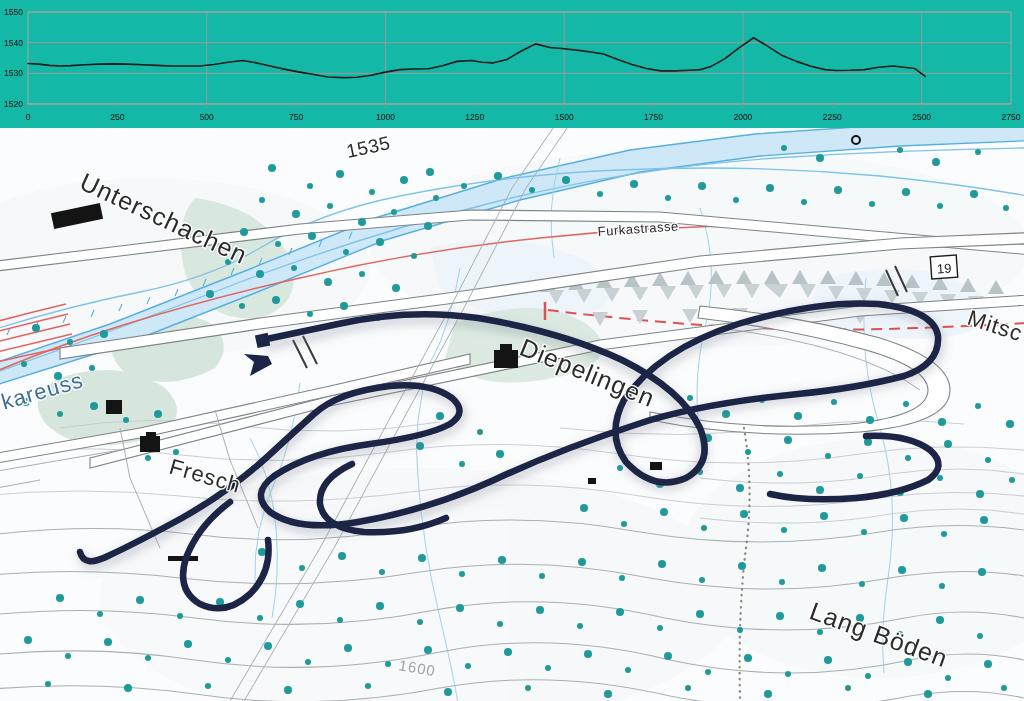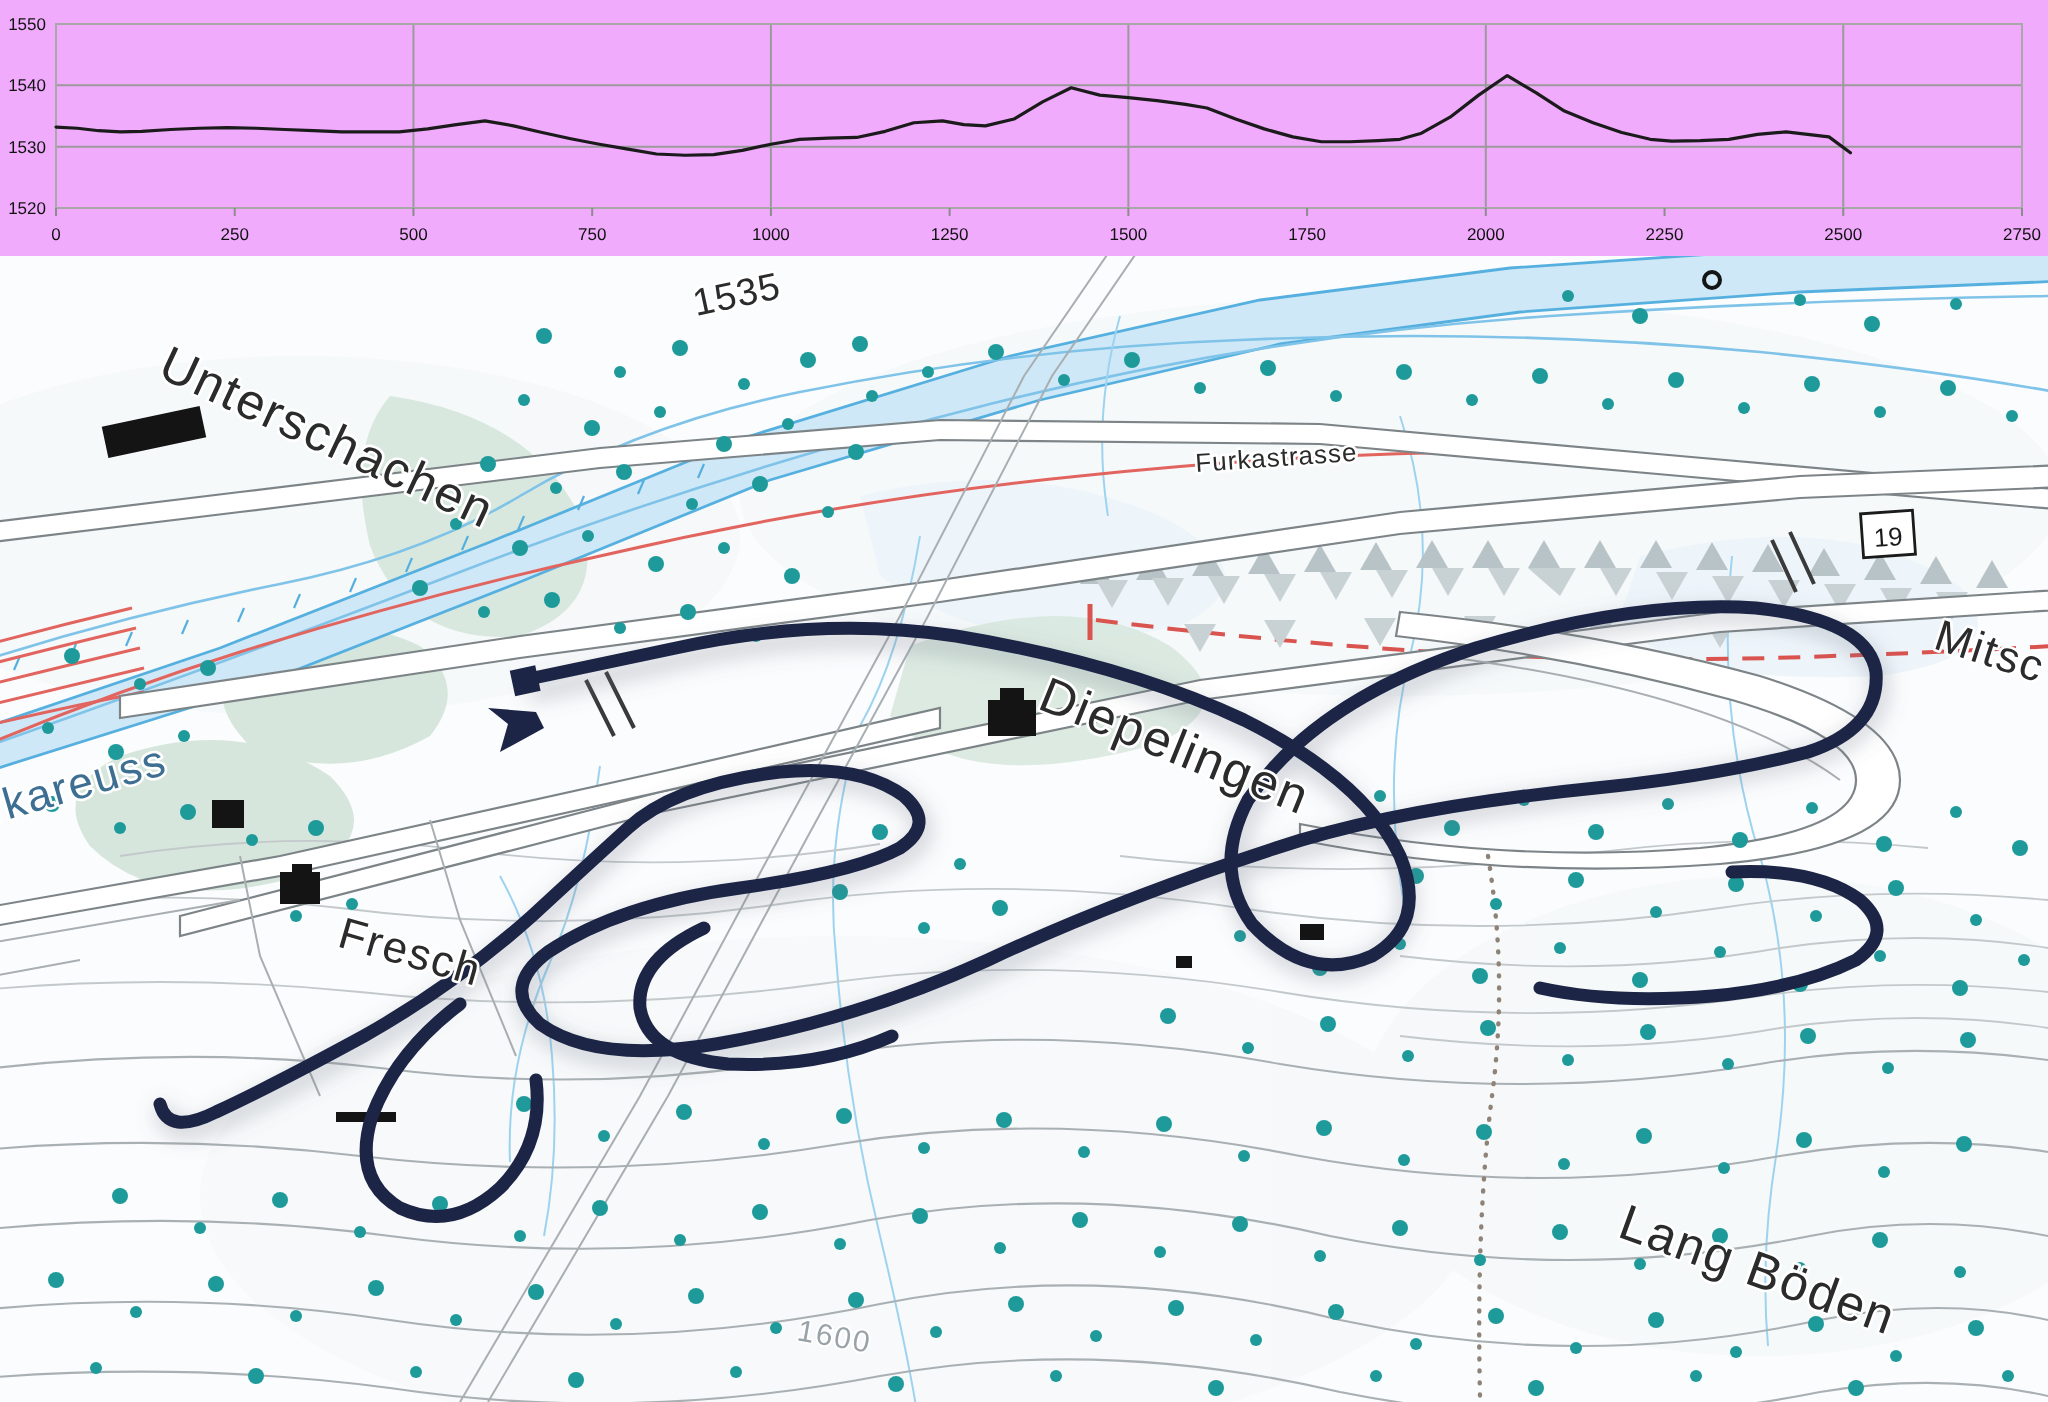--- a/index.html
+++ b/index.html
@@ -6,21 +6,21 @@
   body{
     width:1024px;height:701px;overflow:hidden;
     font-family:"Liberation Sans", sans-serif;
     background:#ffffff;
   }
   #app{position:relative;width:1024px;height:701px;}
 
   
   #profile{
     position:absolute;left:0;top:0;width:1024px;height:128px;
-    background:#f0abfc;
+    background:#14b8a6;
   }
   #profile svg{display:block;}
   .axis-label{
     font-family:"Liberation Sans", sans-serif;
     font-size:8.5px;
     fill:#111111;
   }
   .ytick{text-anchor:end;}
   .xtick{text-anchor:middle;}
   .gridline{stroke:#9a9a9a;stroke-width:1;}

